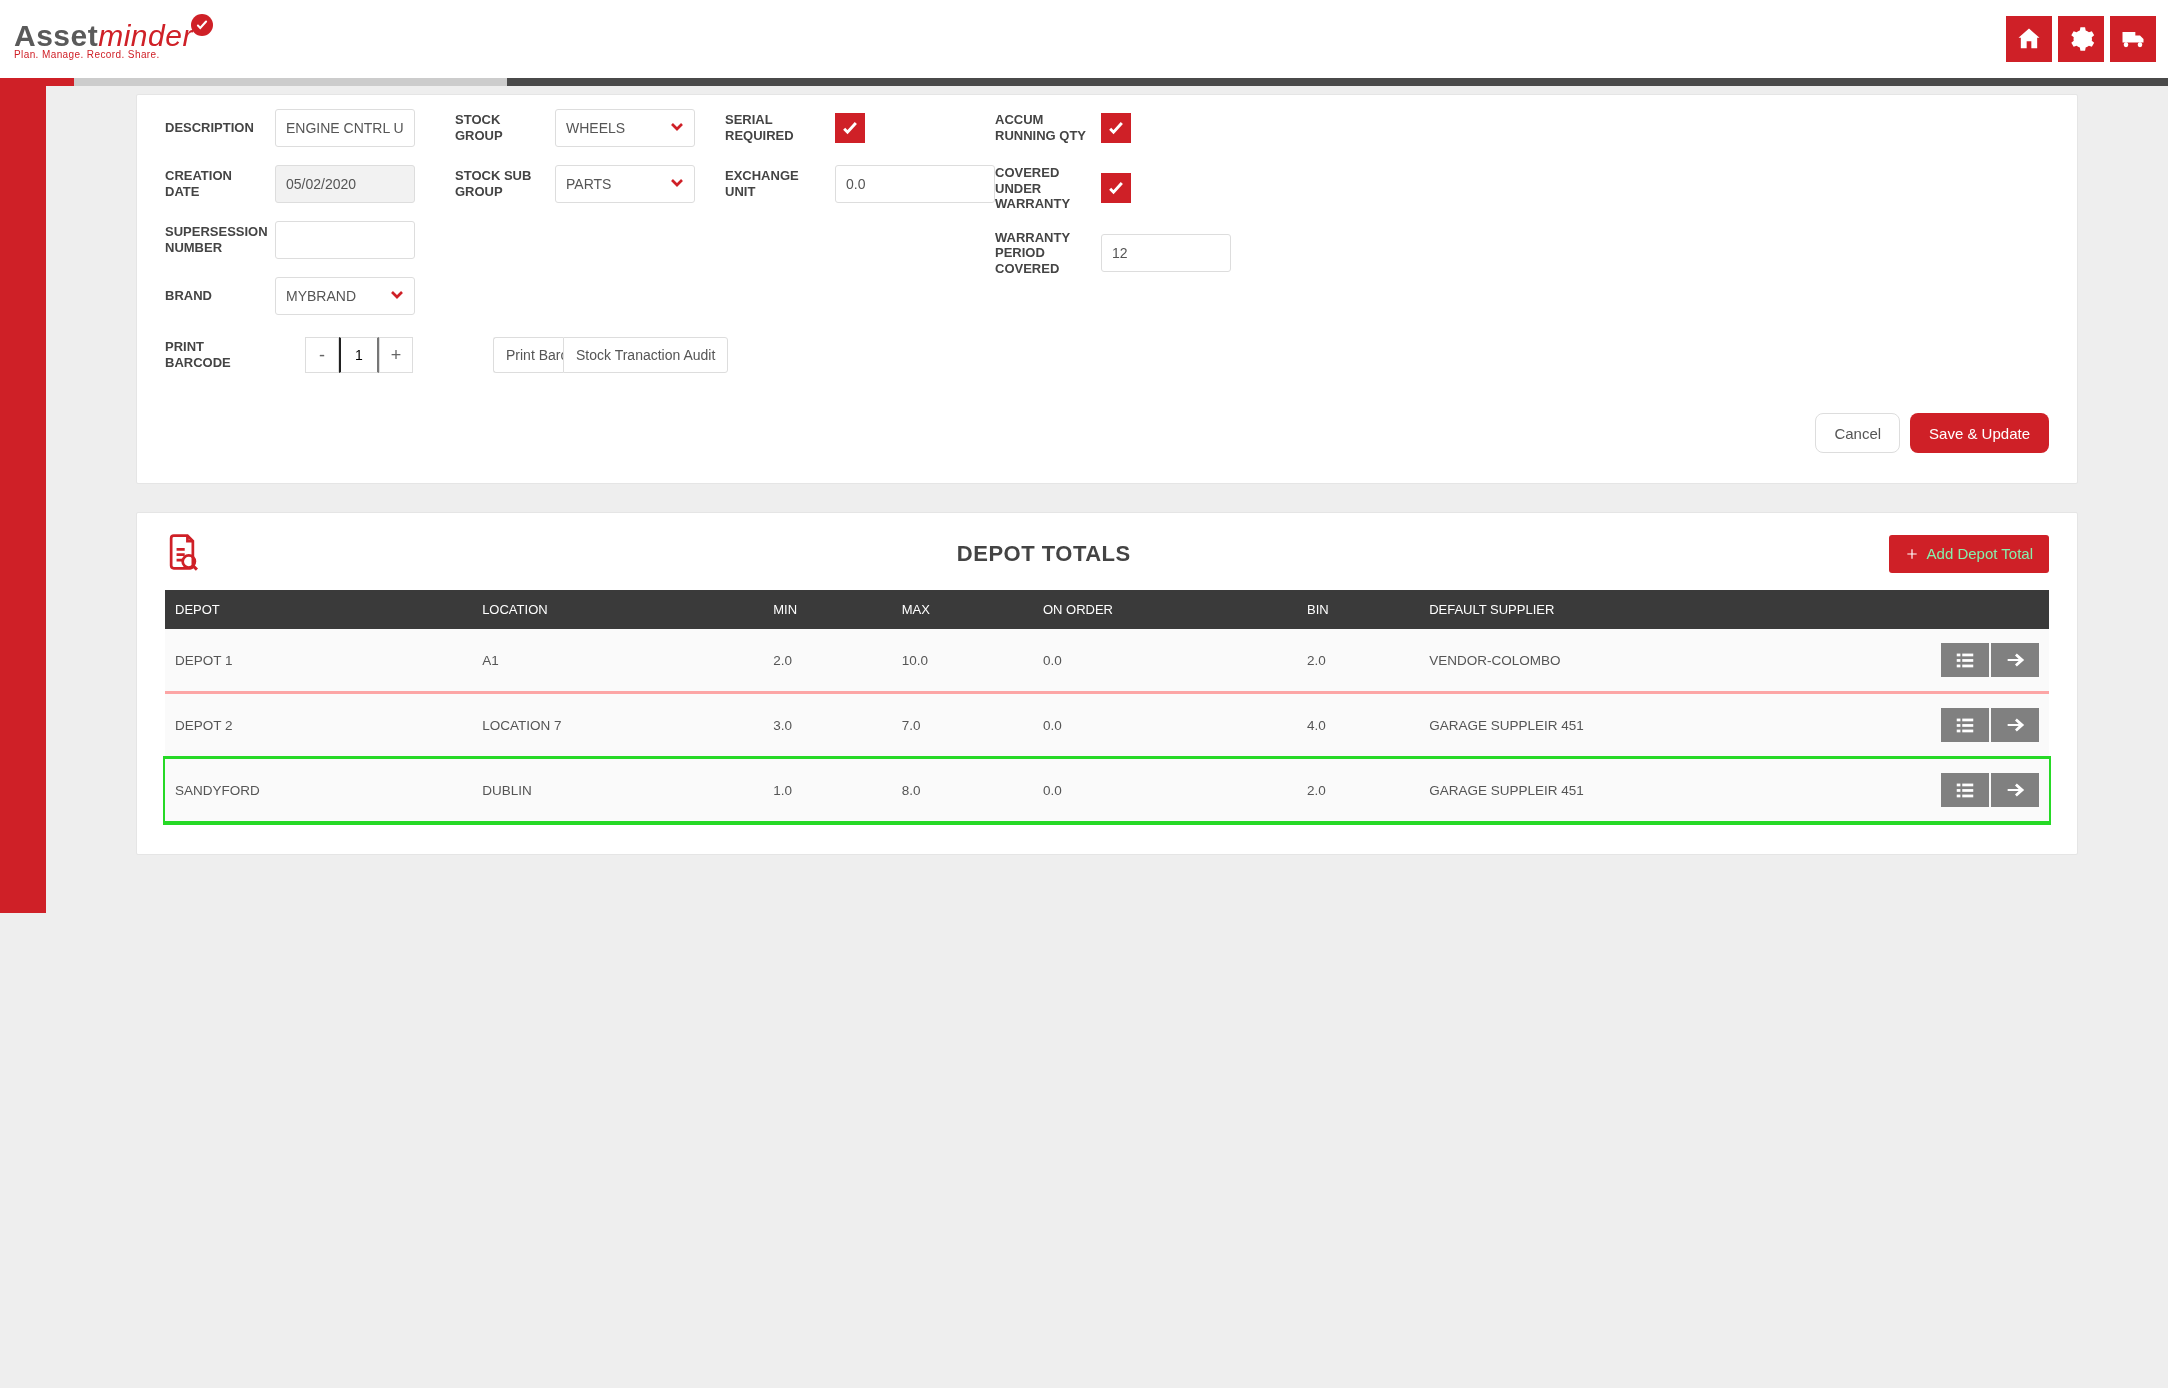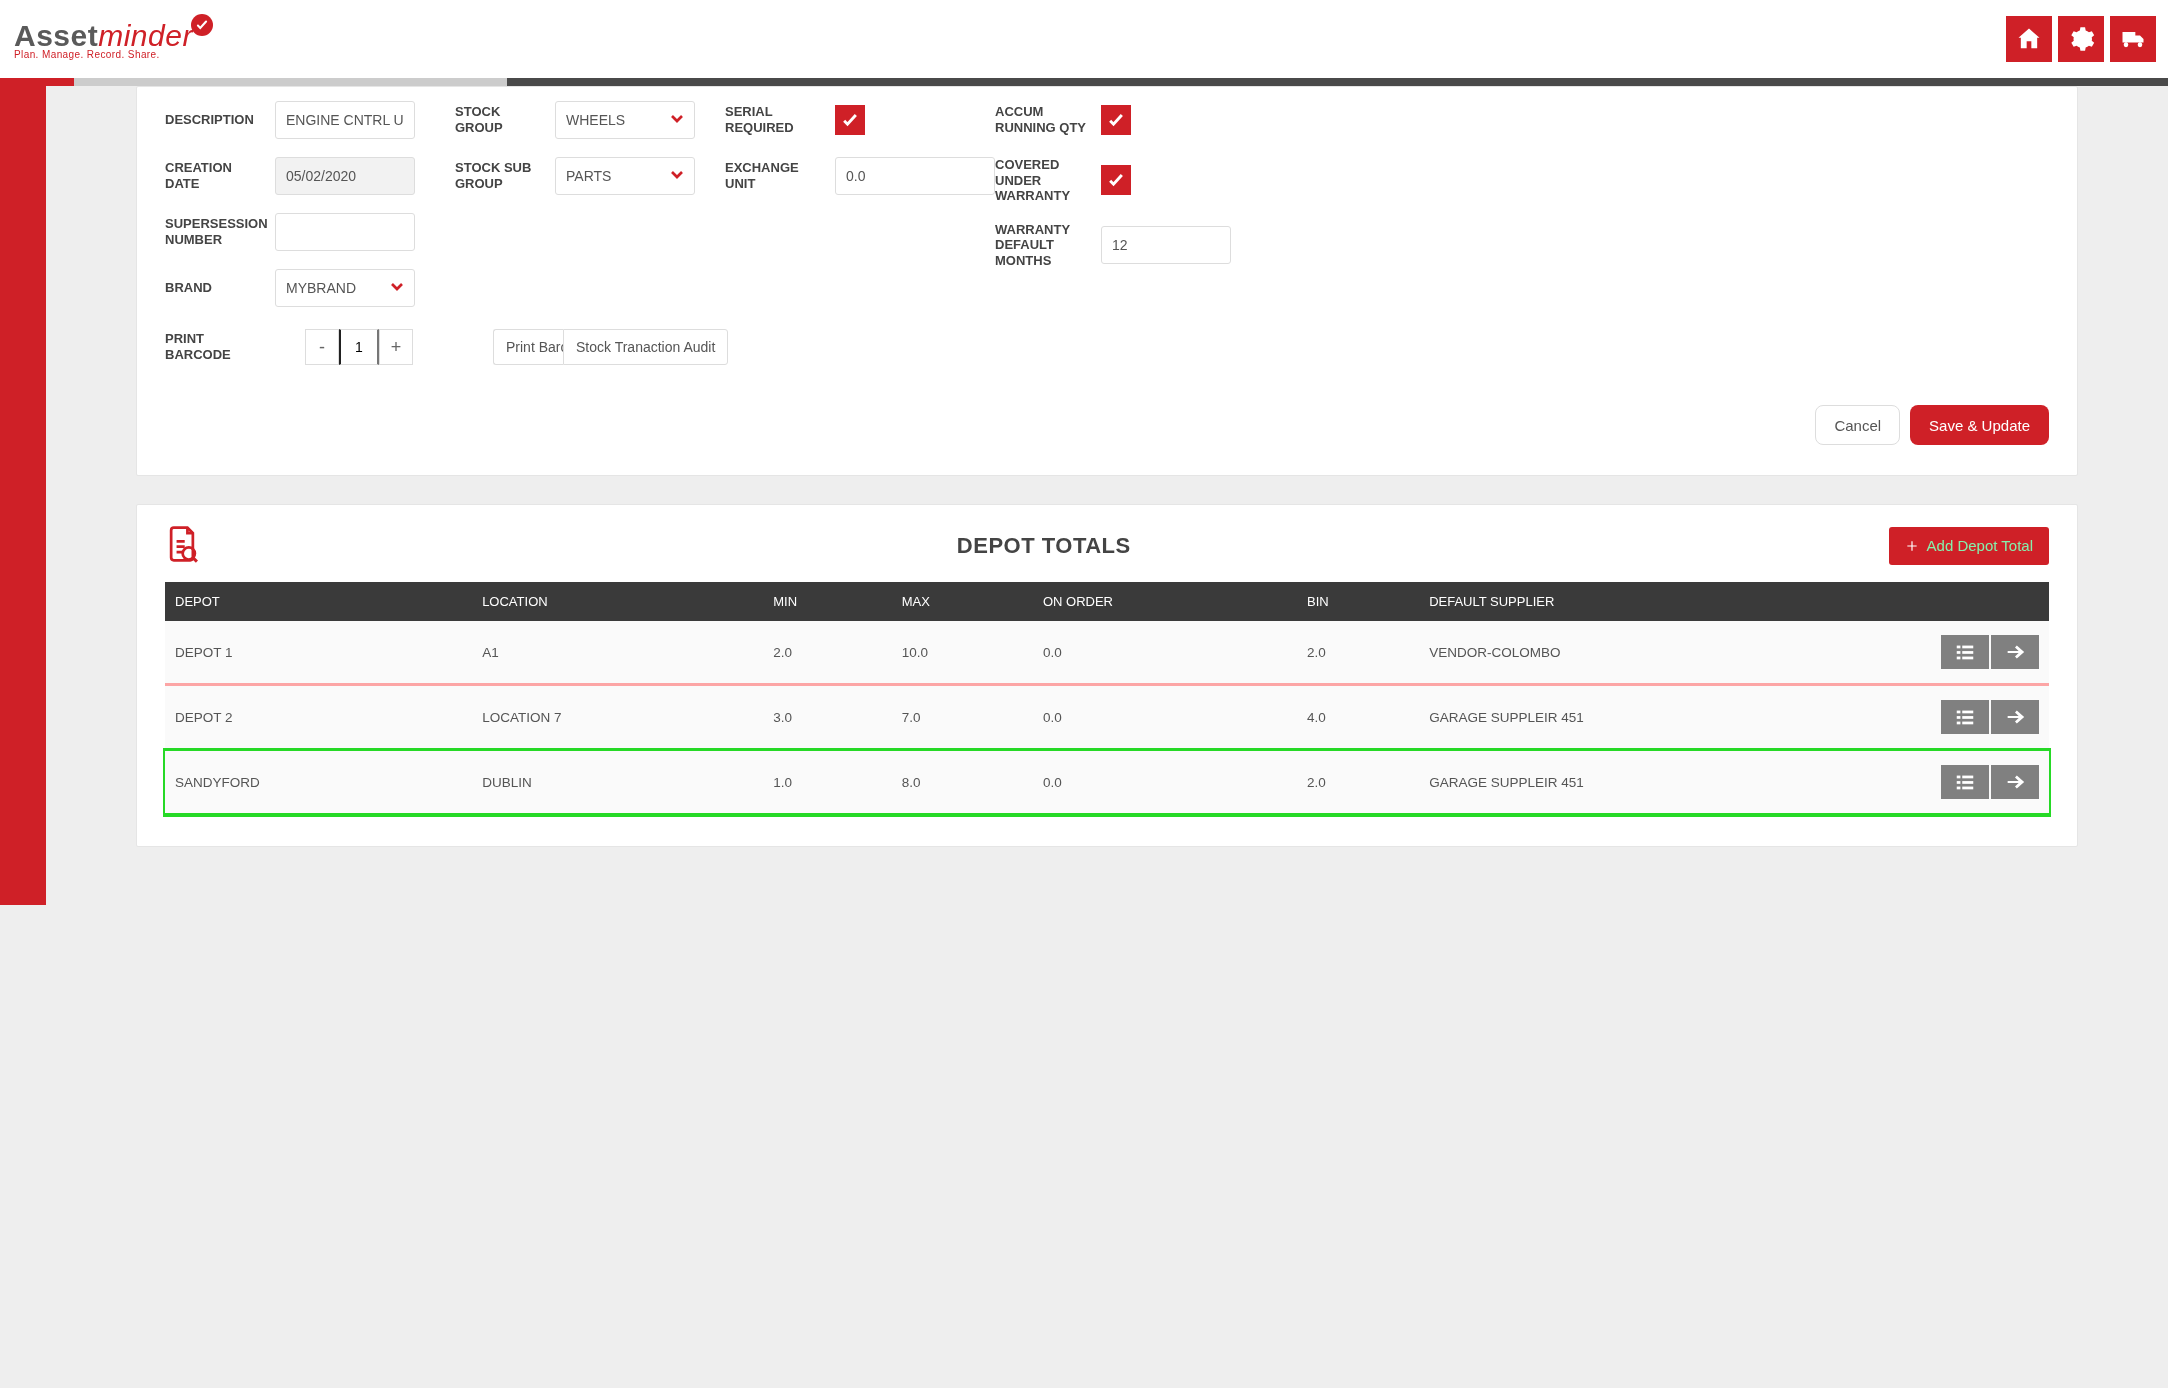--- a/index.html
+++ b/index.html
@@ -18,21 +18,21 @@
   .topbar-btn { width: 46px; height: 46px; background: #cf2027; display: flex; align-items: center; justify-content: center; cursor: pointer; }
   .topbar-btn svg { width: 28px; height: 28px; fill: #fff; }
   .band { display: flex; height: 8px; width: 100%; }
   .band .b1 { background: #cf2027; width: 3.4%; }
   .band .b2 { background: #ccc; width: 20%; }
   .band .b3 { background: #4a4a4a; flex: 1; }
 
   
   .layout { display: flex; }
   .sidebar { width: 46px; background: #cf2027; min-height: 760px; }
-  .main { flex: 1; padding: 0 90px 30px 90px; }
+  .main { flex: 1; padding: 8px 90px 30px 90px; }
 
   
   .panel { background: #fff; border: 1px solid #e5e5e5; border-radius: 2px; padding: 20px 28px 30px 28px; margin-bottom: 28px; }
 
   
   .form-grid { display: grid; grid-template-columns: 290px 270px 270px 260px; column-gap: 0; }
   .col { display: flex; flex-direction: column; gap: 18px; }
   .field { display: flex; align-items: center; gap: 10px; min-height: 38px; }
   .lbl { width: 100px; text-align: left; font-size: 13px; font-weight: 700; color: #444; line-height: 1.2; }
   .lbl.right { text-align: left; width: 90px; }
@@ -197,21 +197,21 @@
           </div>
           <div class="field">
             <span class="lbl right" style="width:96px;">COVERED UNDER WARRANTY</span>
             <span class="checkbox">
               <svg viewBox="0 0 24 24">
                   <path d="M5 13l4 4 10-11"></path>
                 </svg>
             </span>
           </div>
           <div class="field">
-            <span class="lbl right" style="width:96px;">WARRANTY DEFAULT MONTHS</span>
+            <span class="lbl right" style="width:96px;">WARRANTY PERIOD COVERED</span>
             <input class="input" style="width: 130px;" value="12">
           </div>
         </div>
       </div>
 
       <div class="barcode-row">
         <span class="barcode-lbl">PRINT BARCODE</span>
         <div style="width:20px;"></div>
         <div class="stepper">
           <button class="step-btn">-</button>

